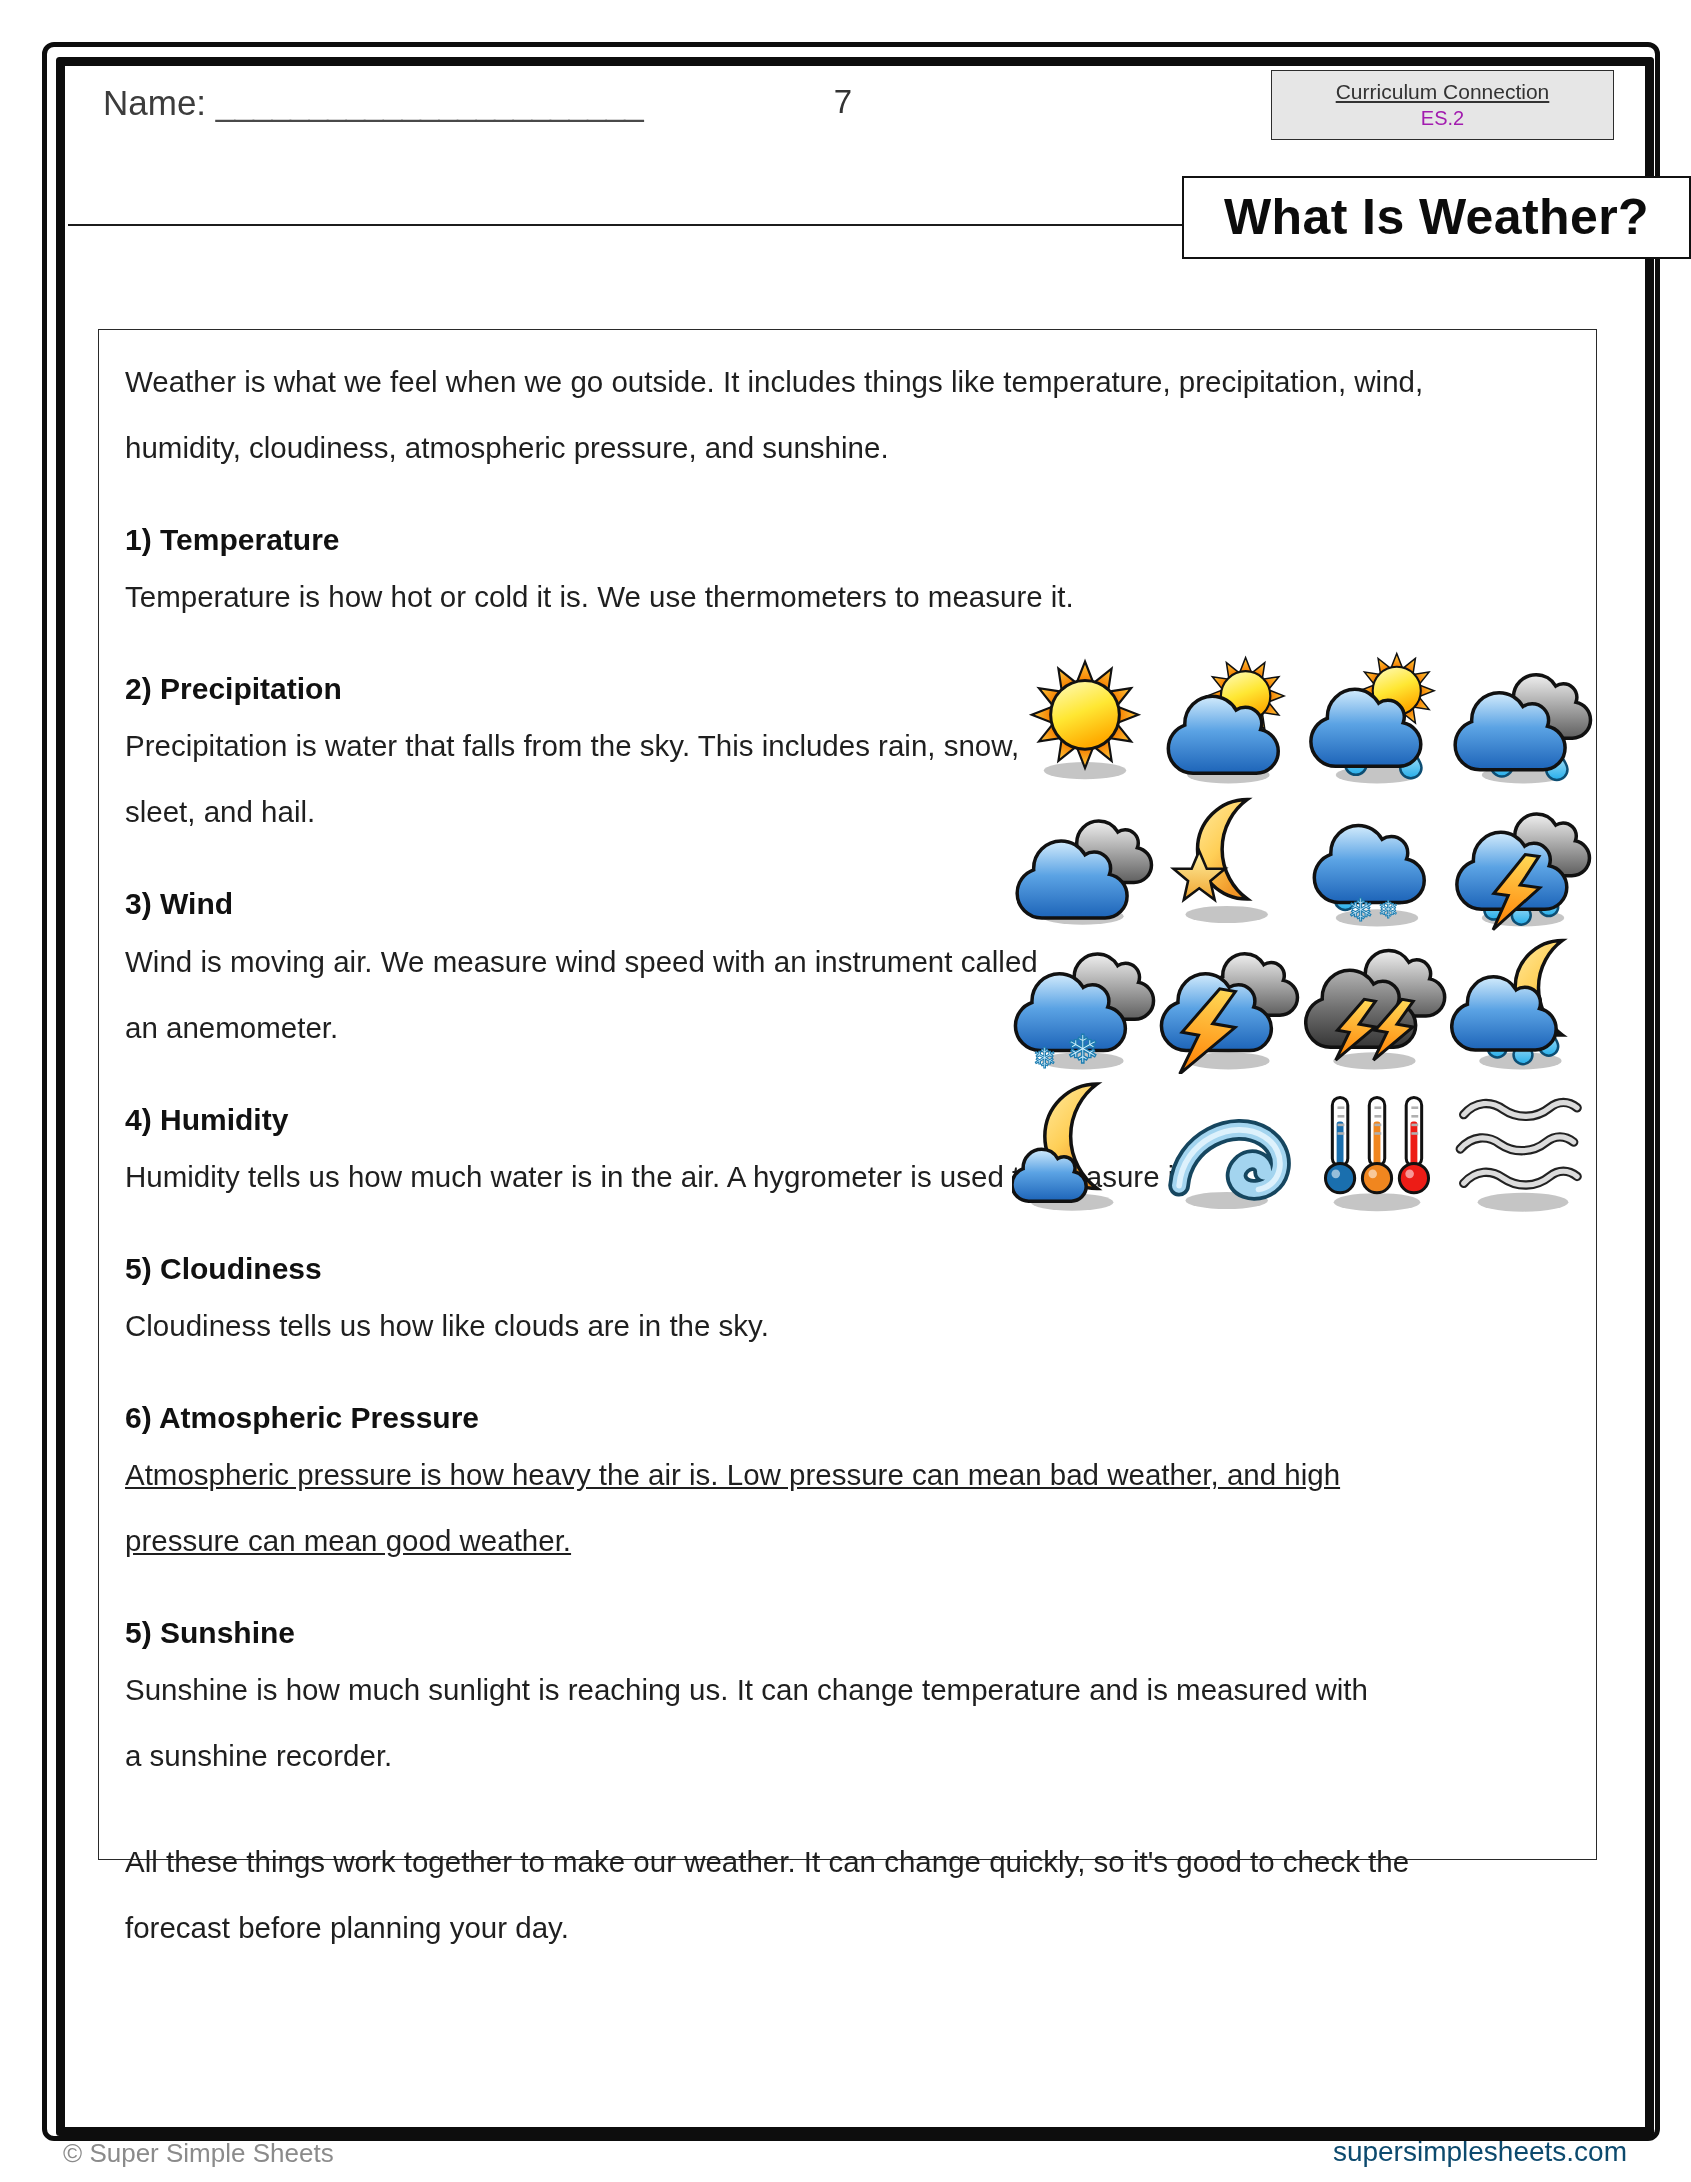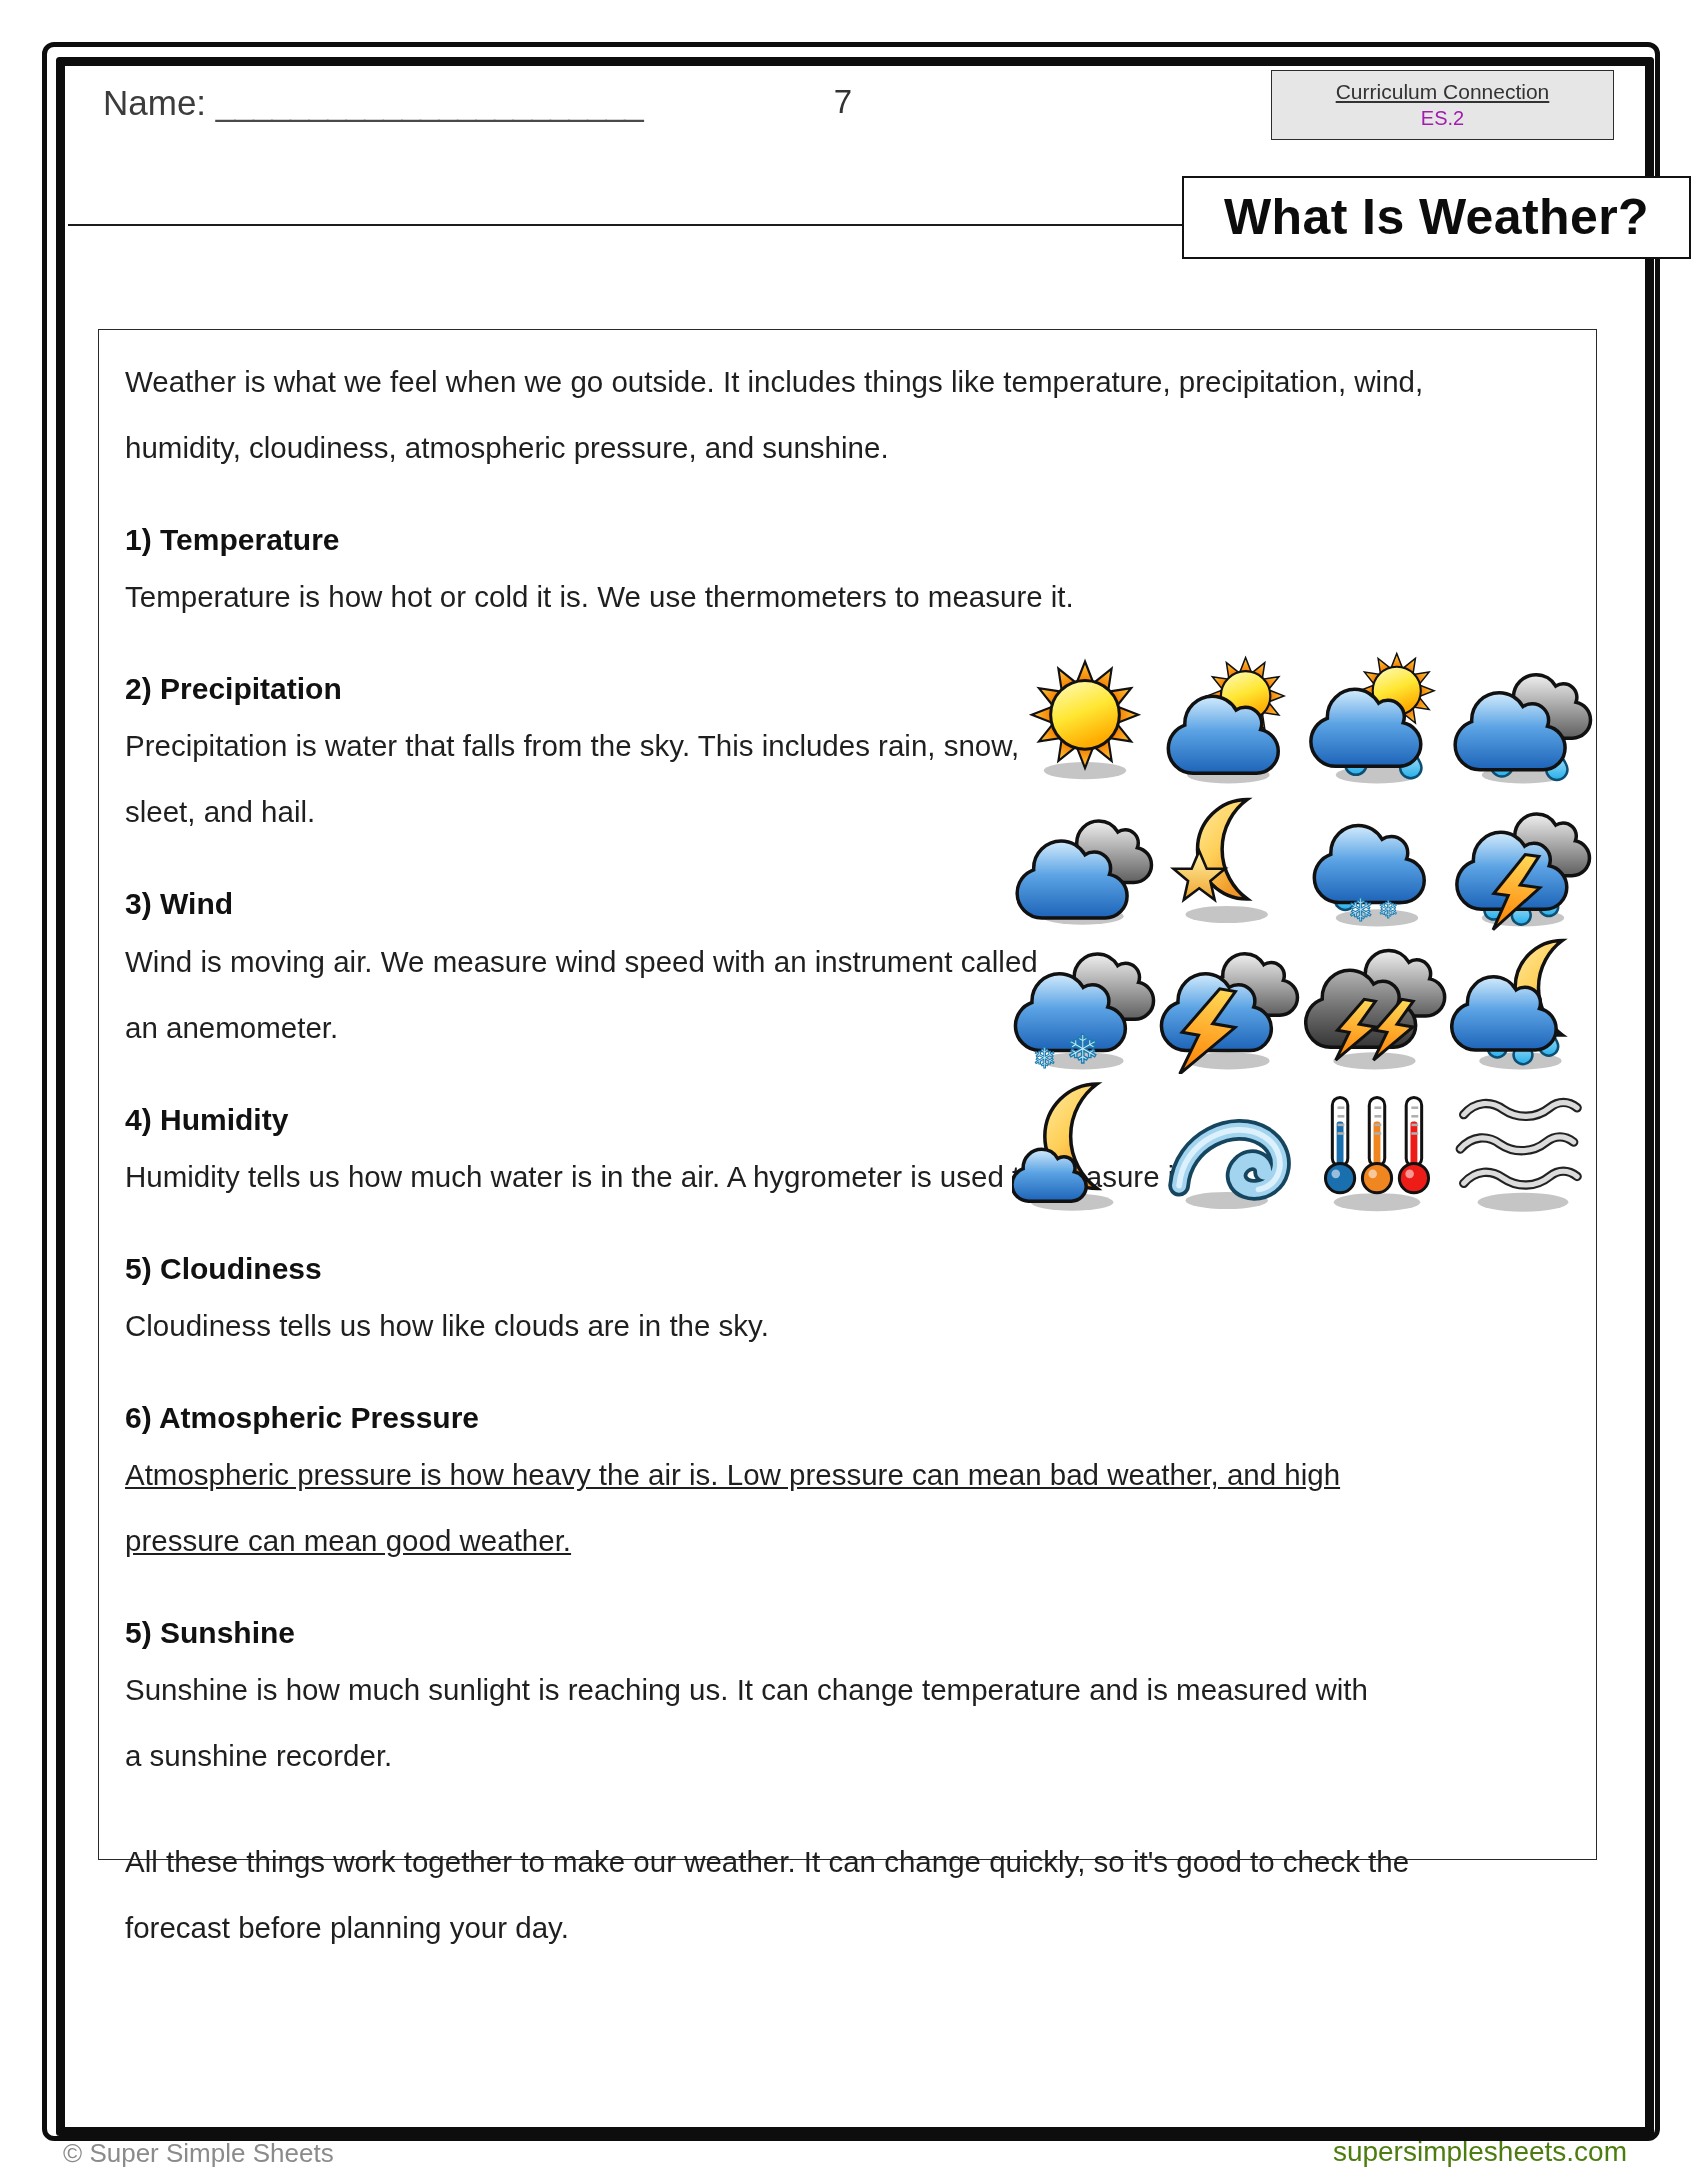--- a/index.html
+++ b/index.html
@@ -32,21 +32,21 @@
   .w6{max-width:1278px;text-decoration:underline;}
   .w7{max-width:1251px;}
   .closing{margin-top:40px !important;max-width:1295px;}
 
   
   .icon-grid{position:absolute;top:315px;right:0px;width:584px;display:grid;grid-template-columns:repeat(4,146px);grid-auto-rows:143px;z-index:3;}
   .icon-grid svg.wicon{width:146px;height:143px;display:block;}
 
   
   .footer-left{position:absolute;left:63px;top:2138px;font-size:26px;color:#8b8b8b;}
-  .footer-right{position:absolute;right:64px;top:2136px;font-size:28px;color:#4d7c0f;}
+  .footer-right{position:absolute;right:64px;top:2136px;font-size:28px;color:#0c4a6e;}
 
   .defs-holder{position:absolute;width:0;height:0;overflow:hidden;}
 </style>
 </head>
 <body>
 
 <svg class="defs-holder" aria-hidden="true">
   <defs>
     <linearGradient id="gBlue" x1="0" y1="0" x2="0" y2="1">
       <stop offset="0" stop-color="#d2ebfc"></stop>

